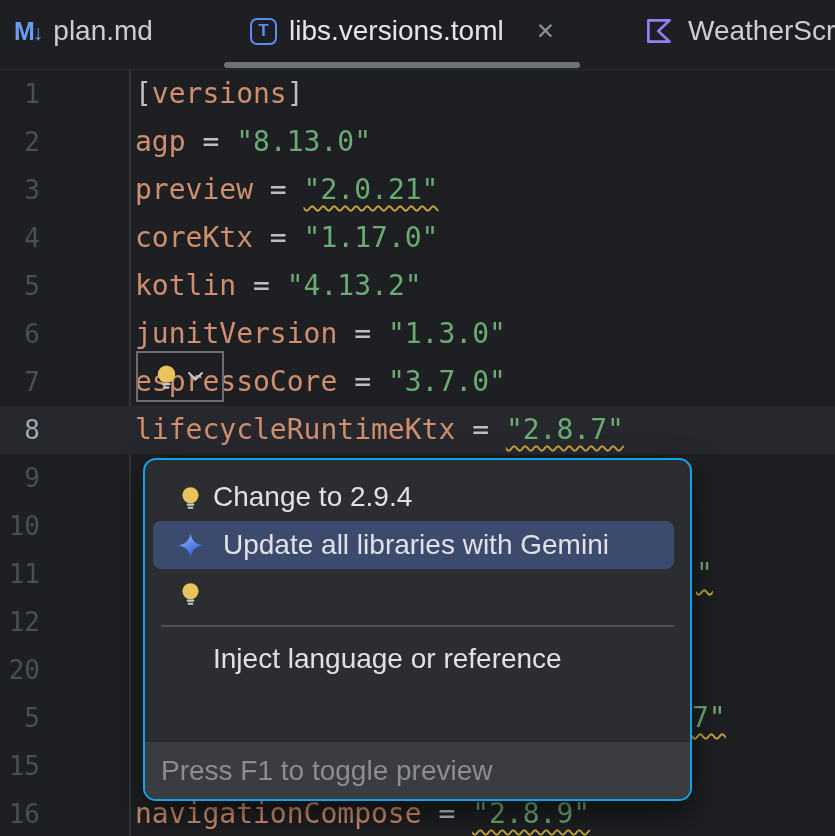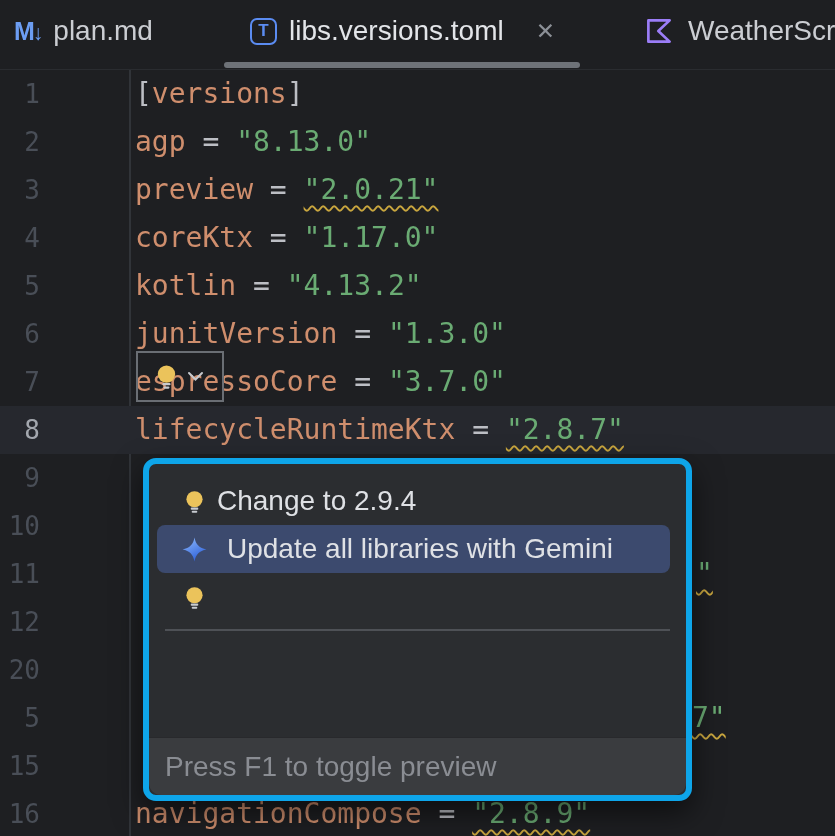--- a/index.html
+++ b/index.html
@@ -42,21 +42,21 @@
   .frag { position:absolute; height:48px; line-height:48px; white-space:pre;
           font-family:"DejaVu Sans Mono", monospace; font-size:28px; }
 
   
   #bulb-widget { position:absolute; left:136px; top:281px; width:88px; height:51px;
                  border:2px solid #6A6E74; display:flex; align-items:center;
                  padding-left:14px; gap:6px; z-index:3; }
 
   
   #popup { position:absolute; left:143px; top:388px; width:549px; height:343px;
-           background:#2B2D30; border:6px solid #0ea5e9; border-radius:13px;
+           background:#2B2D30; border:2px solid #0ea5e9; border-radius:13px;
            box-shadow:0 12px 30px rgba(0,0,0,.55); z-index:5; padding-top:13px; }
   .p-item { height:48px; margin:0 16px 0 8px; border-radius:8px; display:flex;
             align-items:center; padding-left:24px; gap:9px;
             color:#DFE1E5; font-size:28px; white-space:nowrap; }
   .p-item.selected { background:#3C4A6E;gap:19px; }
   .p-ico { width:27px; height:27px; display:flex; align-items:center; justify-content:center; flex:none; }
   .p-sep { border-top:2px solid #4E5156; margin:8px 16px; }
   #p-footer { position:absolute; left:0; right:0; bottom:0; height:58px;
               background:#3A3C3F; border-radius:0 0 12px 12px; border-top:1px solid #28292C;
               display:flex; align-items:center; padding-left:16px;
@@ -204,19 +204,23 @@
           <div class="p-item">
             <span class="p-ico">
               <svg width="27" height="27" viewBox="0 0 24 24">
                 <circle cx="12" cy="10" r="7.2" fill="#EBC35B"></circle>
                 <rect x="8.6" y="17.4" width="6.8" height="1.9" rx="0.95" fill="#C8CBD0"></rect>
                 <rect x="9.5" y="20.3" width="5" height="1.8" rx="0.9" fill="#C8CBD0"></rect>
               </svg>
             </span>
           </div>
           <div class="p-sep"></div>
+          <div class="p-item">
+            <span class="p-ico"></span>
+            <span>Inject language or reference</span>
+          </div>
         </div>
       <div id="p-footer">
         <span>Press F1 to toggle preview</span>
       </div>
     </div>
   </div>
 </div>
 
 </body></html>

